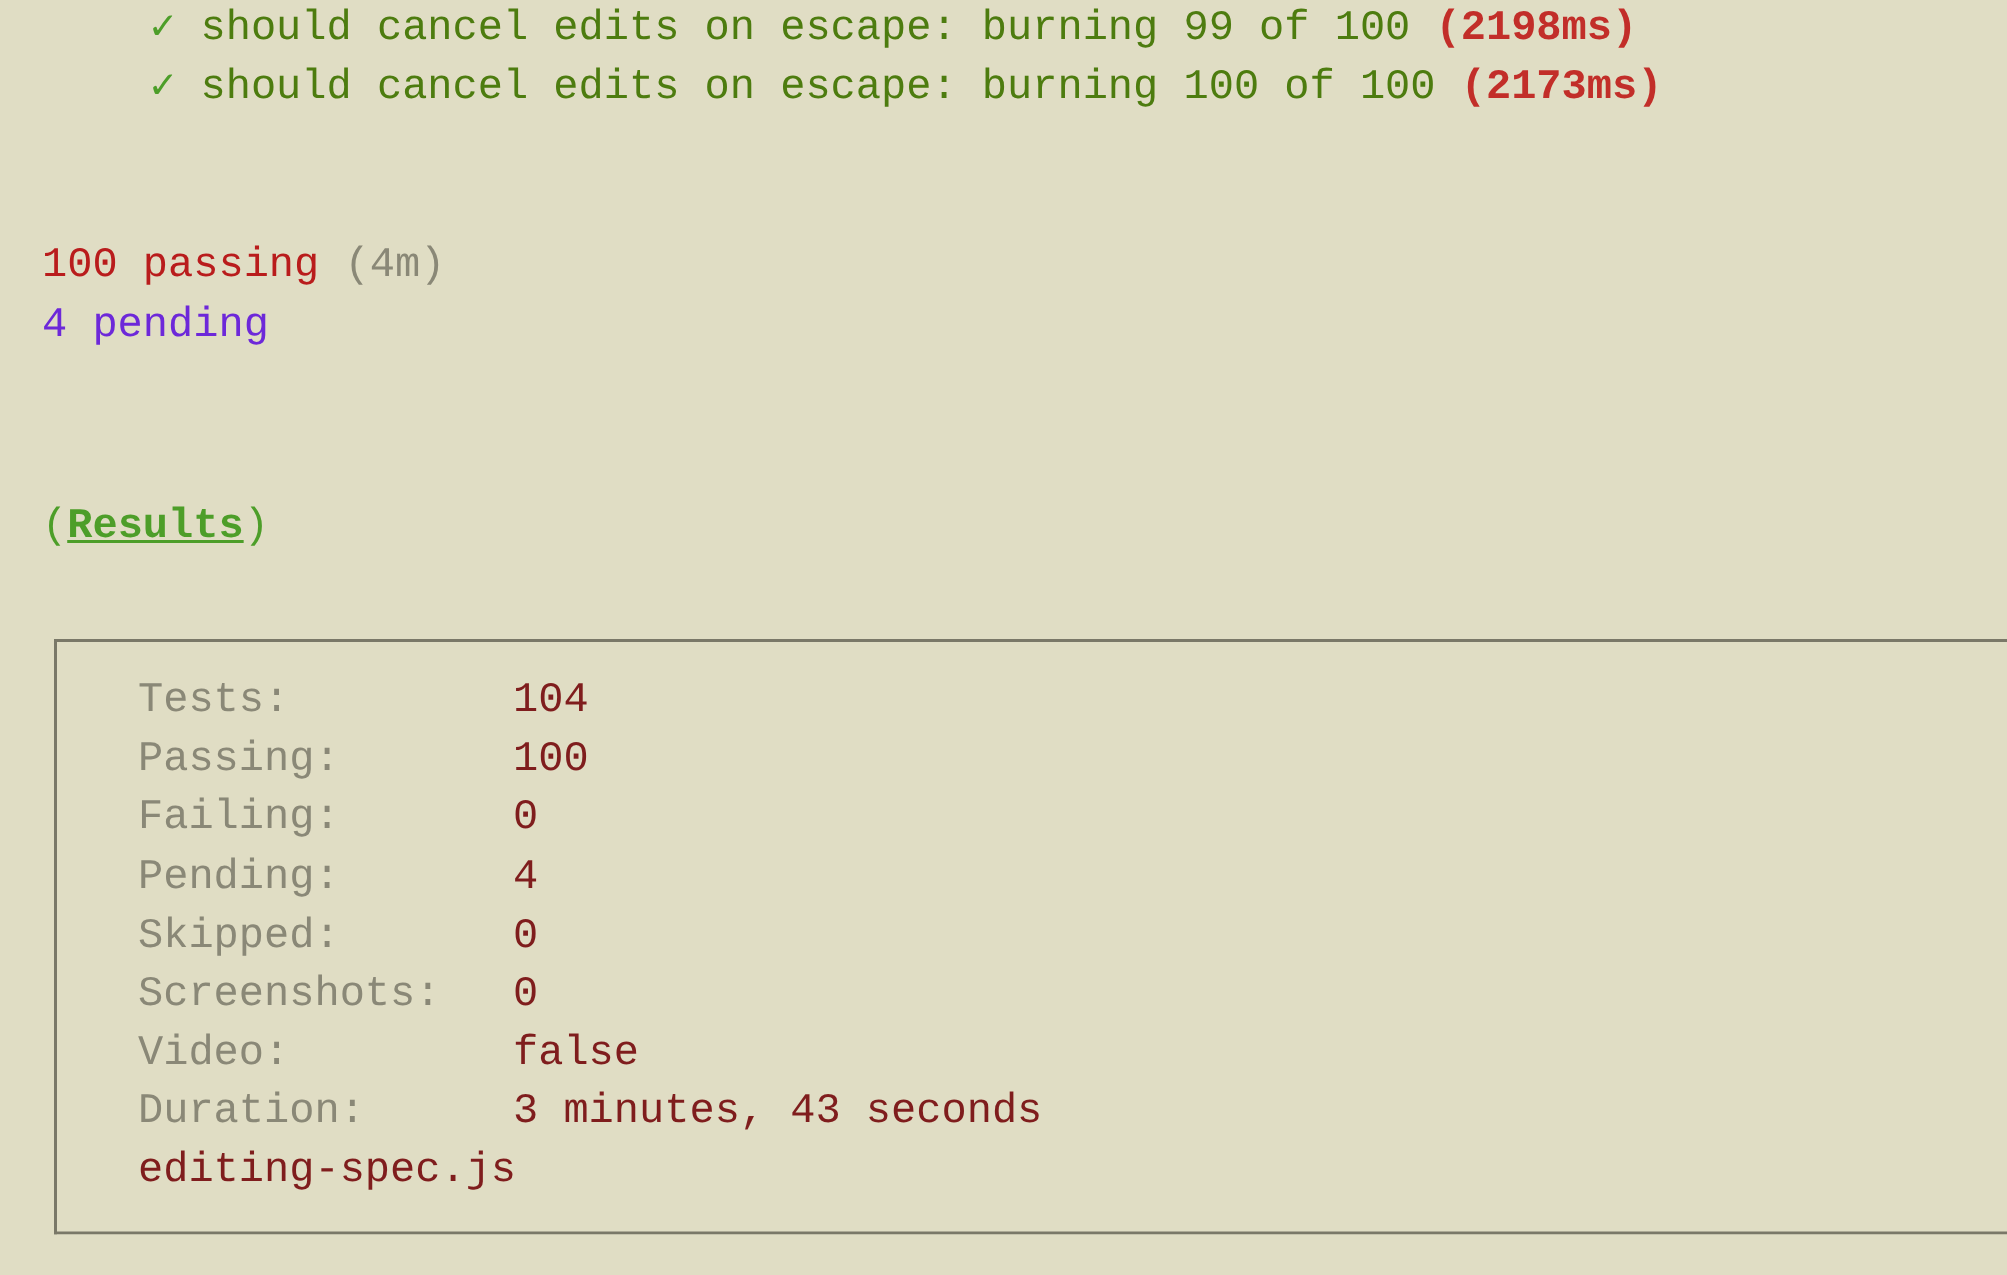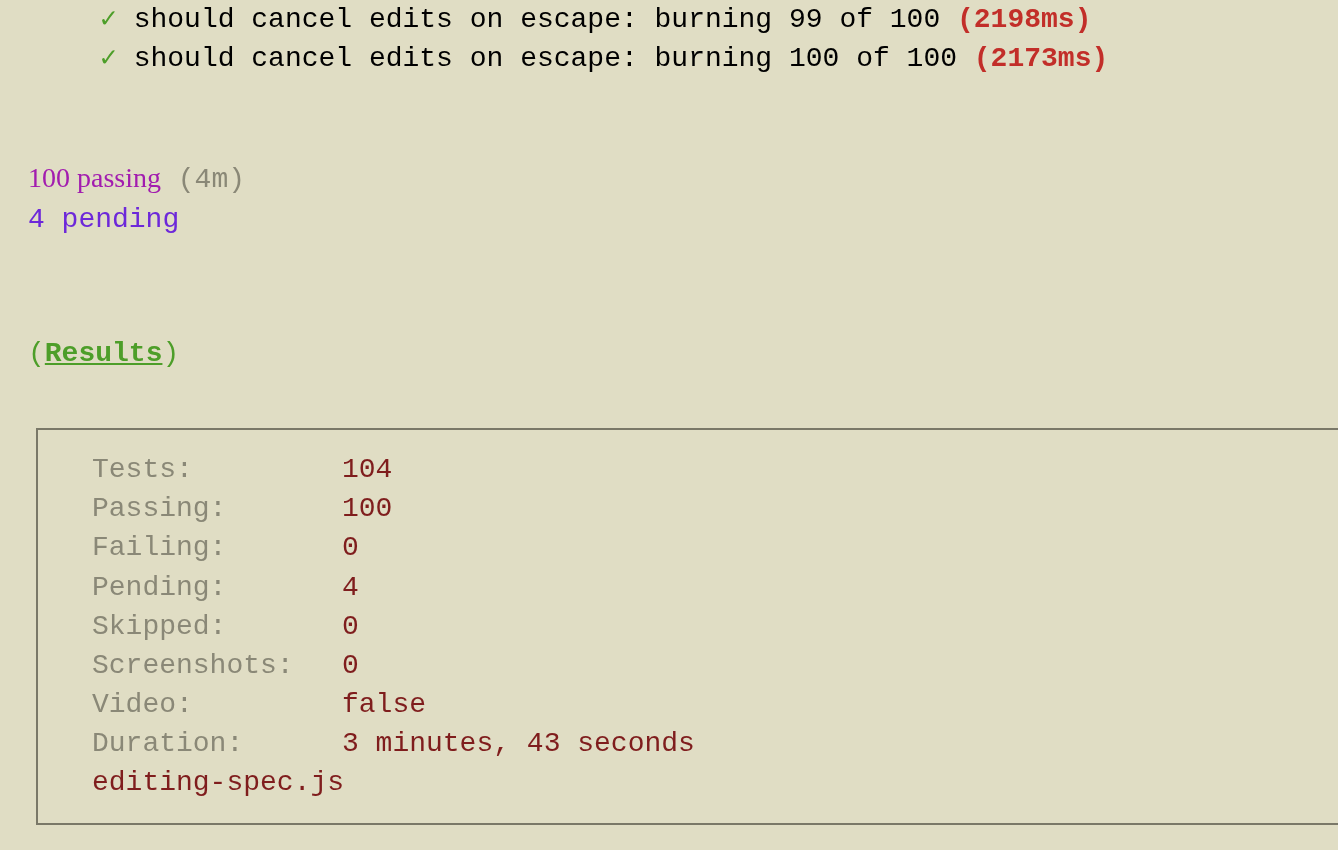--- a/index.html
+++ b/index.html
@@ -12,33 +12,32 @@
       color: #8a8877;
     }
     .test-line {
       white-space: pre;
       margin-left: 100px;
     }
     .check {
       color: #4d9e29;
     }
     .test-name {
-      color: #000000;
+      color: #4d7c0f;
     }
     .slow {
       color: #c22e29;
       font-weight: bold;
     }
     .summary {
       margin-top: 80px;
       margin-left: 28px;
     }
     .passing-count {
-      color: #a21caf;
-      font-family: Liberation Serif, serif;
+      color: #b91c1c;
     }
     .passing-time {
       color: #8a8877;
       text-align: center;
     }
     .pending-count {
       color: #6d28d9;
     }
     .section-title {
       margin-top: 95px;

